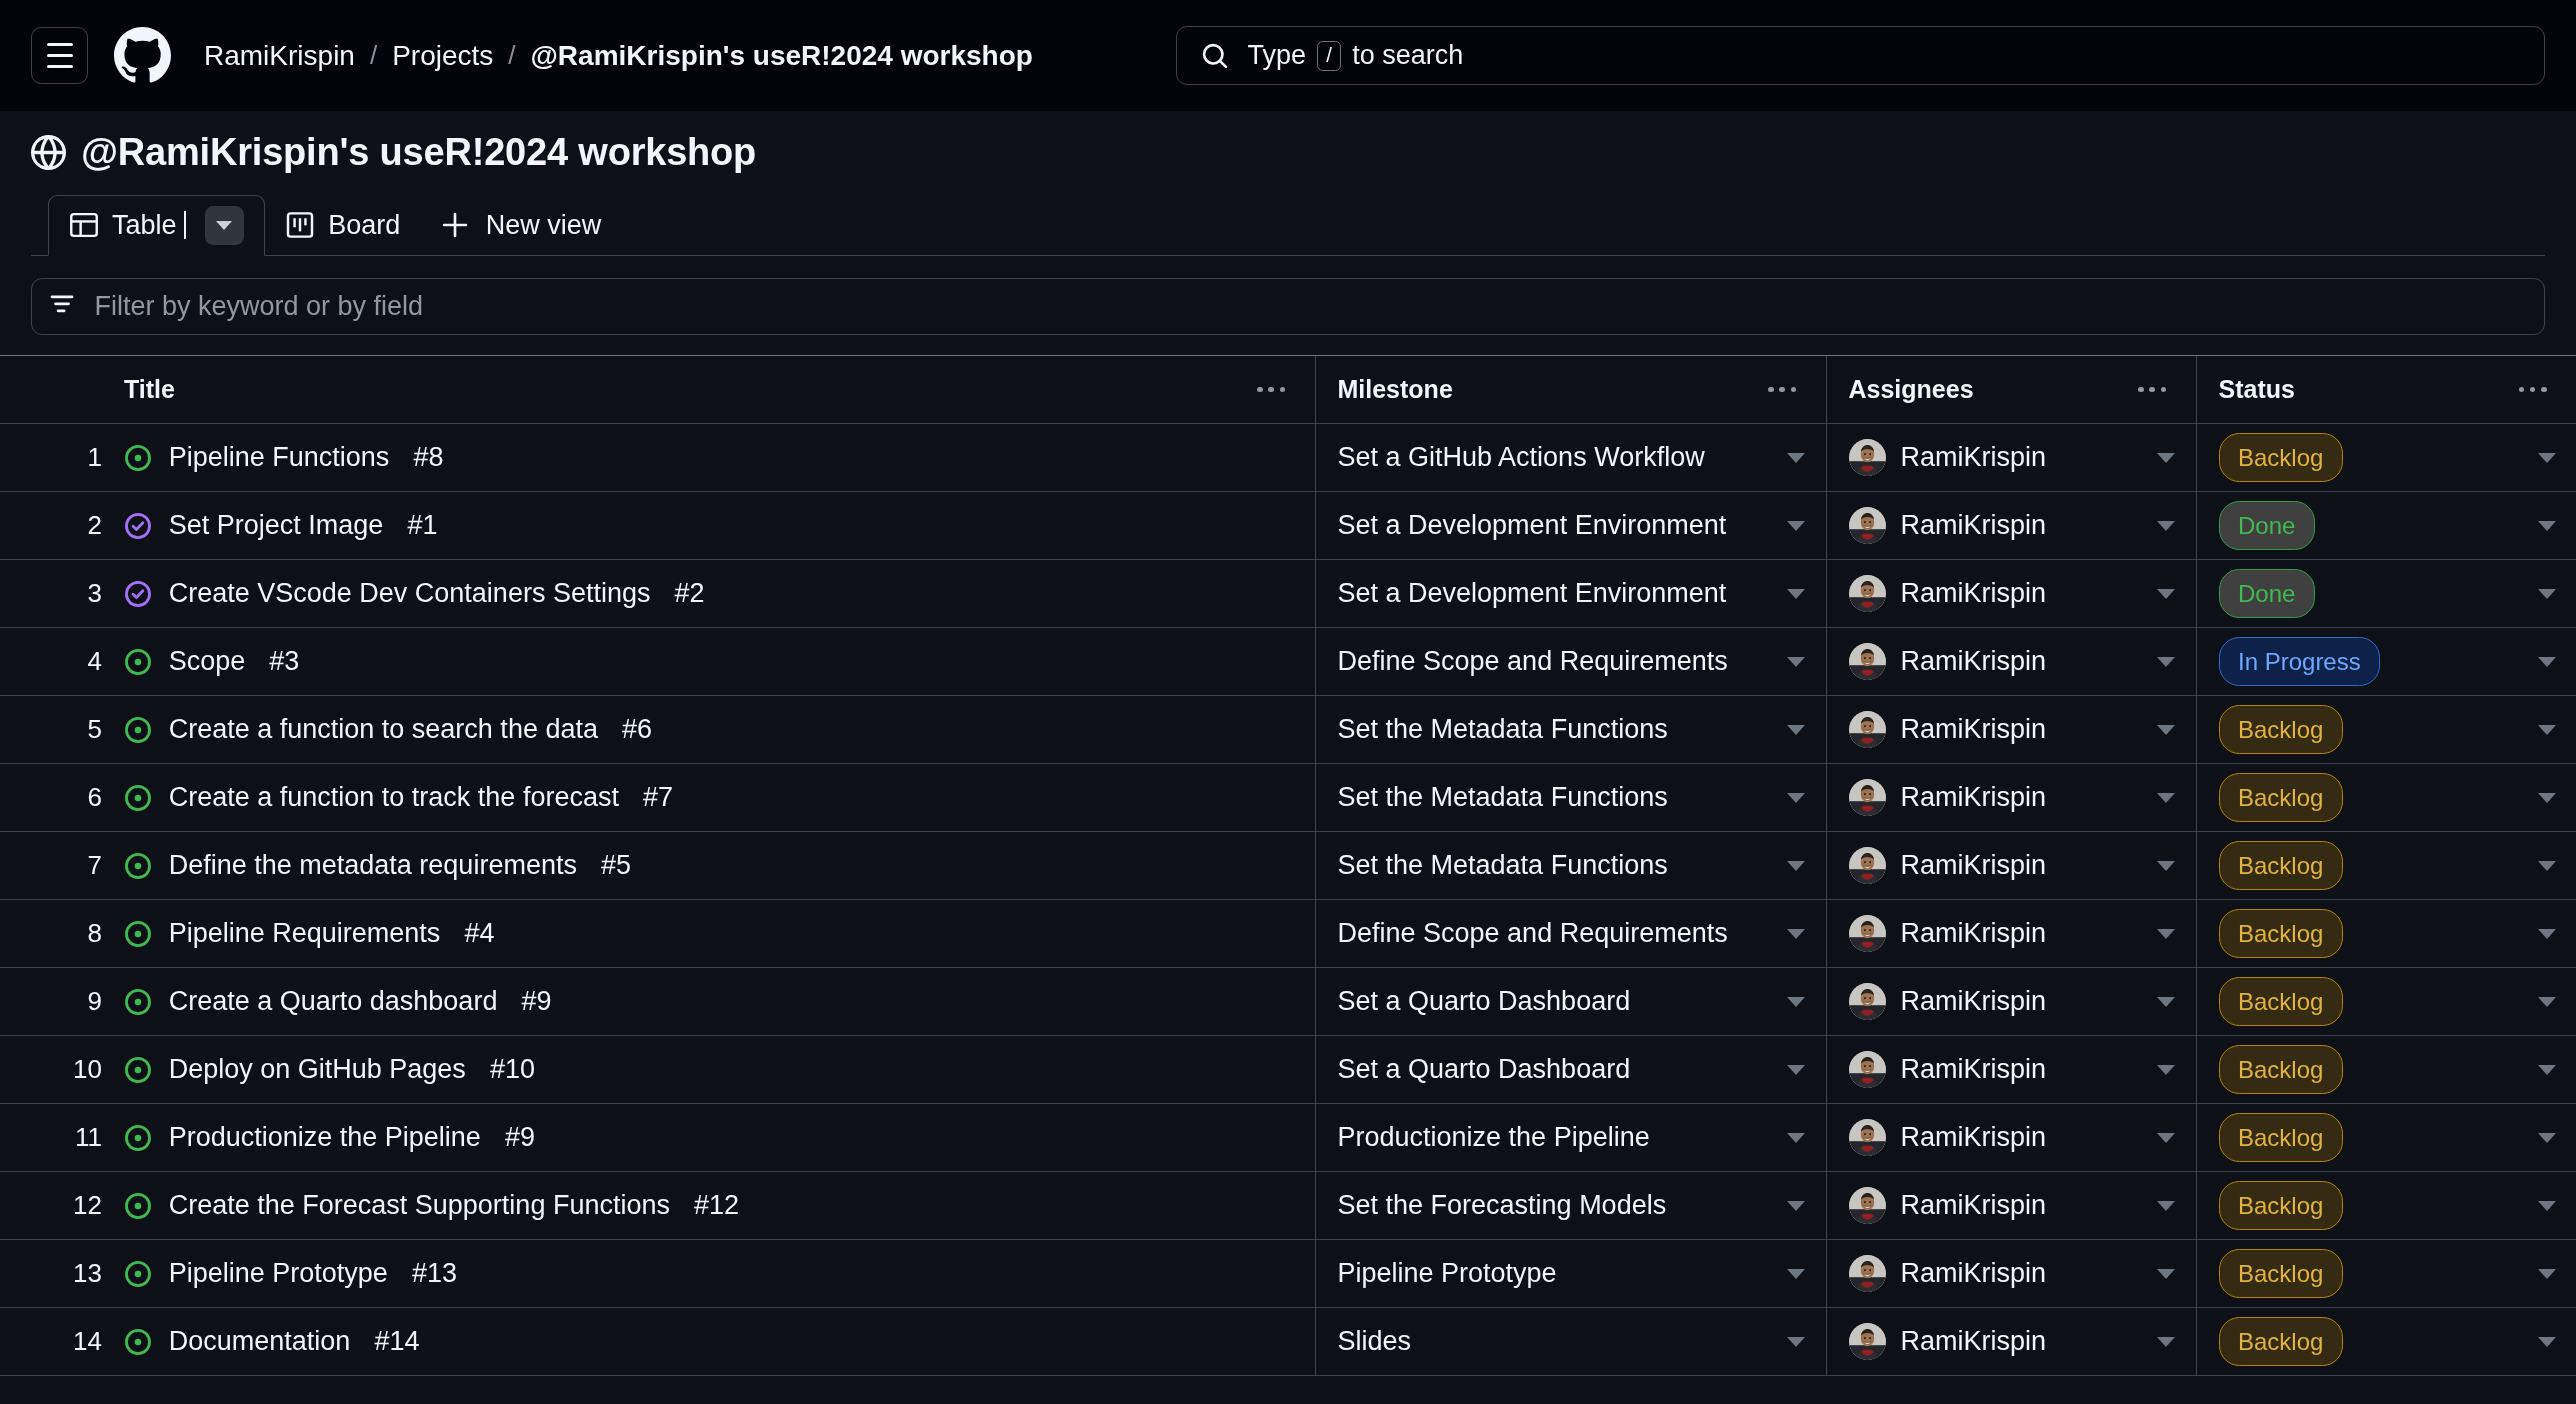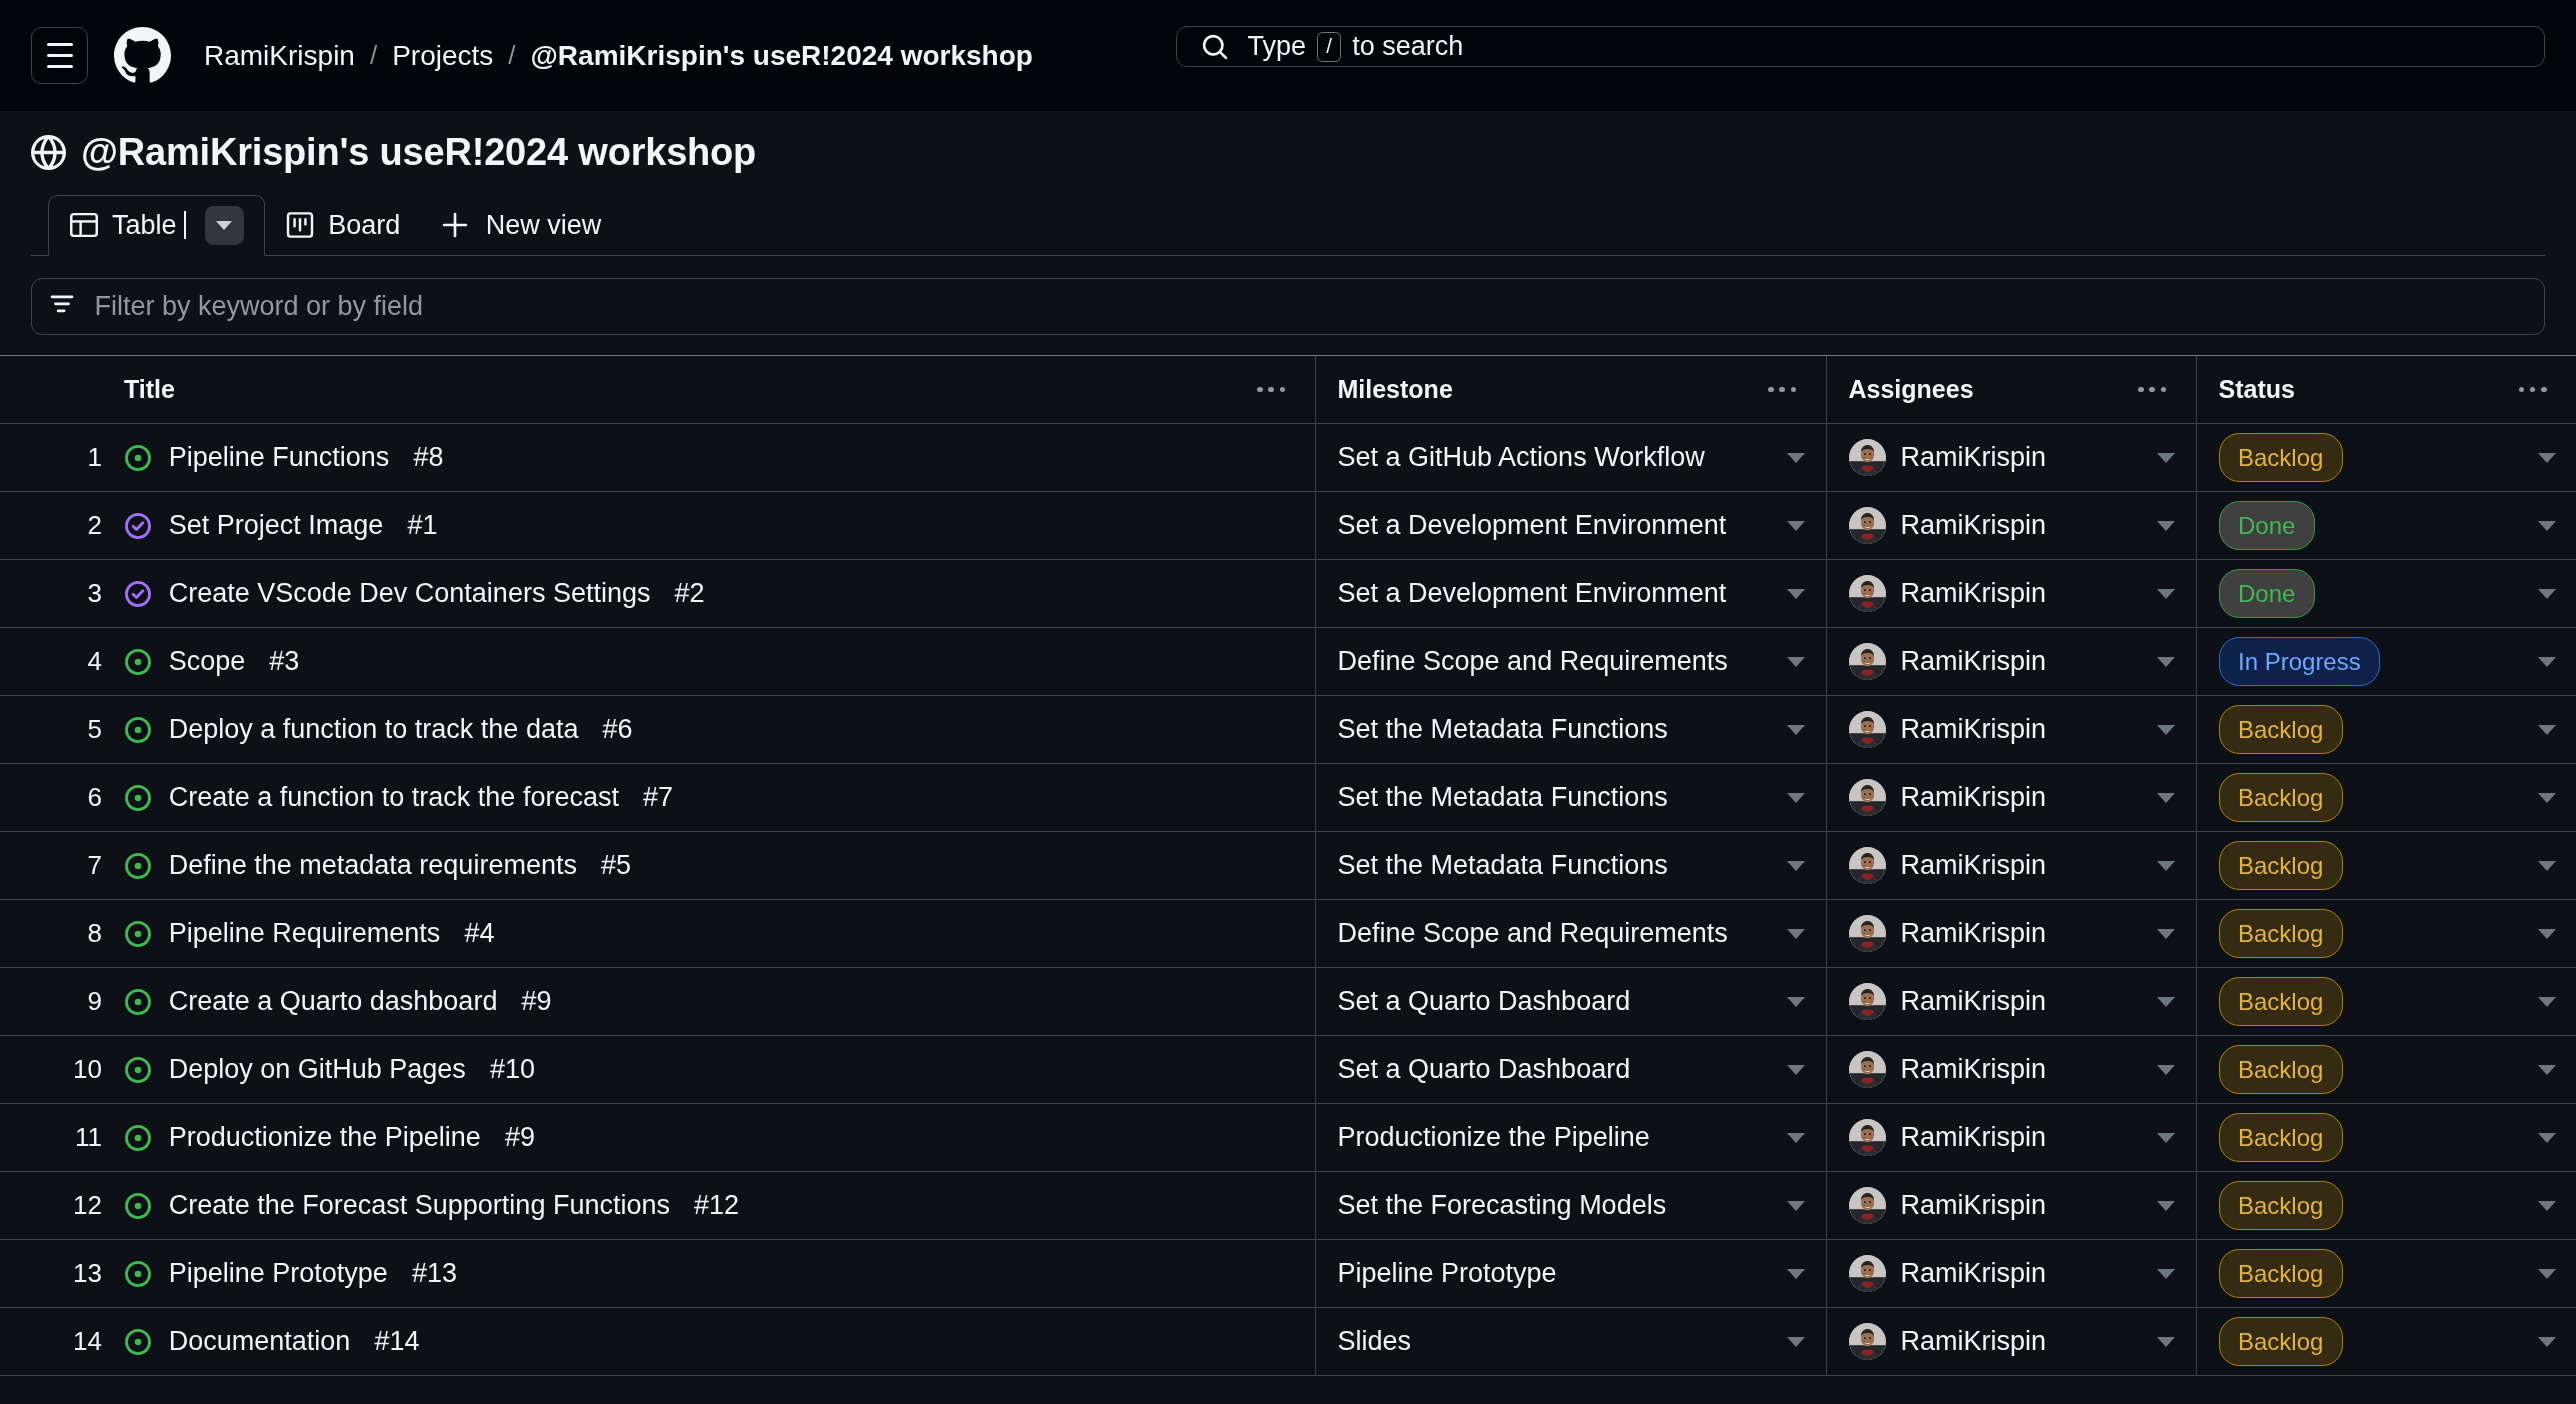--- a/index.html
+++ b/index.html
@@ -47,21 +47,21 @@
     color: #f0f6fc;
     white-space: nowrap;
   }
   .crumb { color: #f0f6fc; text-decoration: none; cursor: pointer; }
   .crumb.current { font-weight: bold; }
   .crumb-sep { margin: 0 15px; color: #8b949e; font-size: 26px; }
 
   .search-box {
     position: absolute;
     right: 31px; top: 26px;
-    width: 1369px; height: 41px;
+    width: 1369px; height: 59px;
     border: 0.9px solid #3d444d;
     border-radius: 11px;
     display: flex; align-items: center;
     padding: 16px 24px;
     cursor: text;
     background: transparent;
   }
   .search-text {
     margin-left: 18.5px;
     font-size: 27px;
@@ -588,21 +588,21 @@
         </td>
       </tr>
       <tr>
         <td class="rownum">5</td>
         <td>
           <div class="title-cell">
             <svg width="28" height="28" viewBox="0 0 16 16" aria-hidden="true">
               <circle cx="8" cy="8" r="6.6" fill="none" stroke="#3fb950" stroke-width="1.6"></circle>
               <circle cx="8" cy="8" r="1.9" fill="#3fb950"></circle>
             </svg>
-            <span>Deploy a function to track the data</span>
+            <span>Create a function to search the data</span>
             <span class="issue-num">#6</span>
           </div>
         </td>
         <td class="cell-bordered">
           <div class="cell-flex">
             <span>Set the Metadata Functions</span>
             <span class="cell-chev"></span>
           </div>
         </td>
         <td class="cell-bordered">

